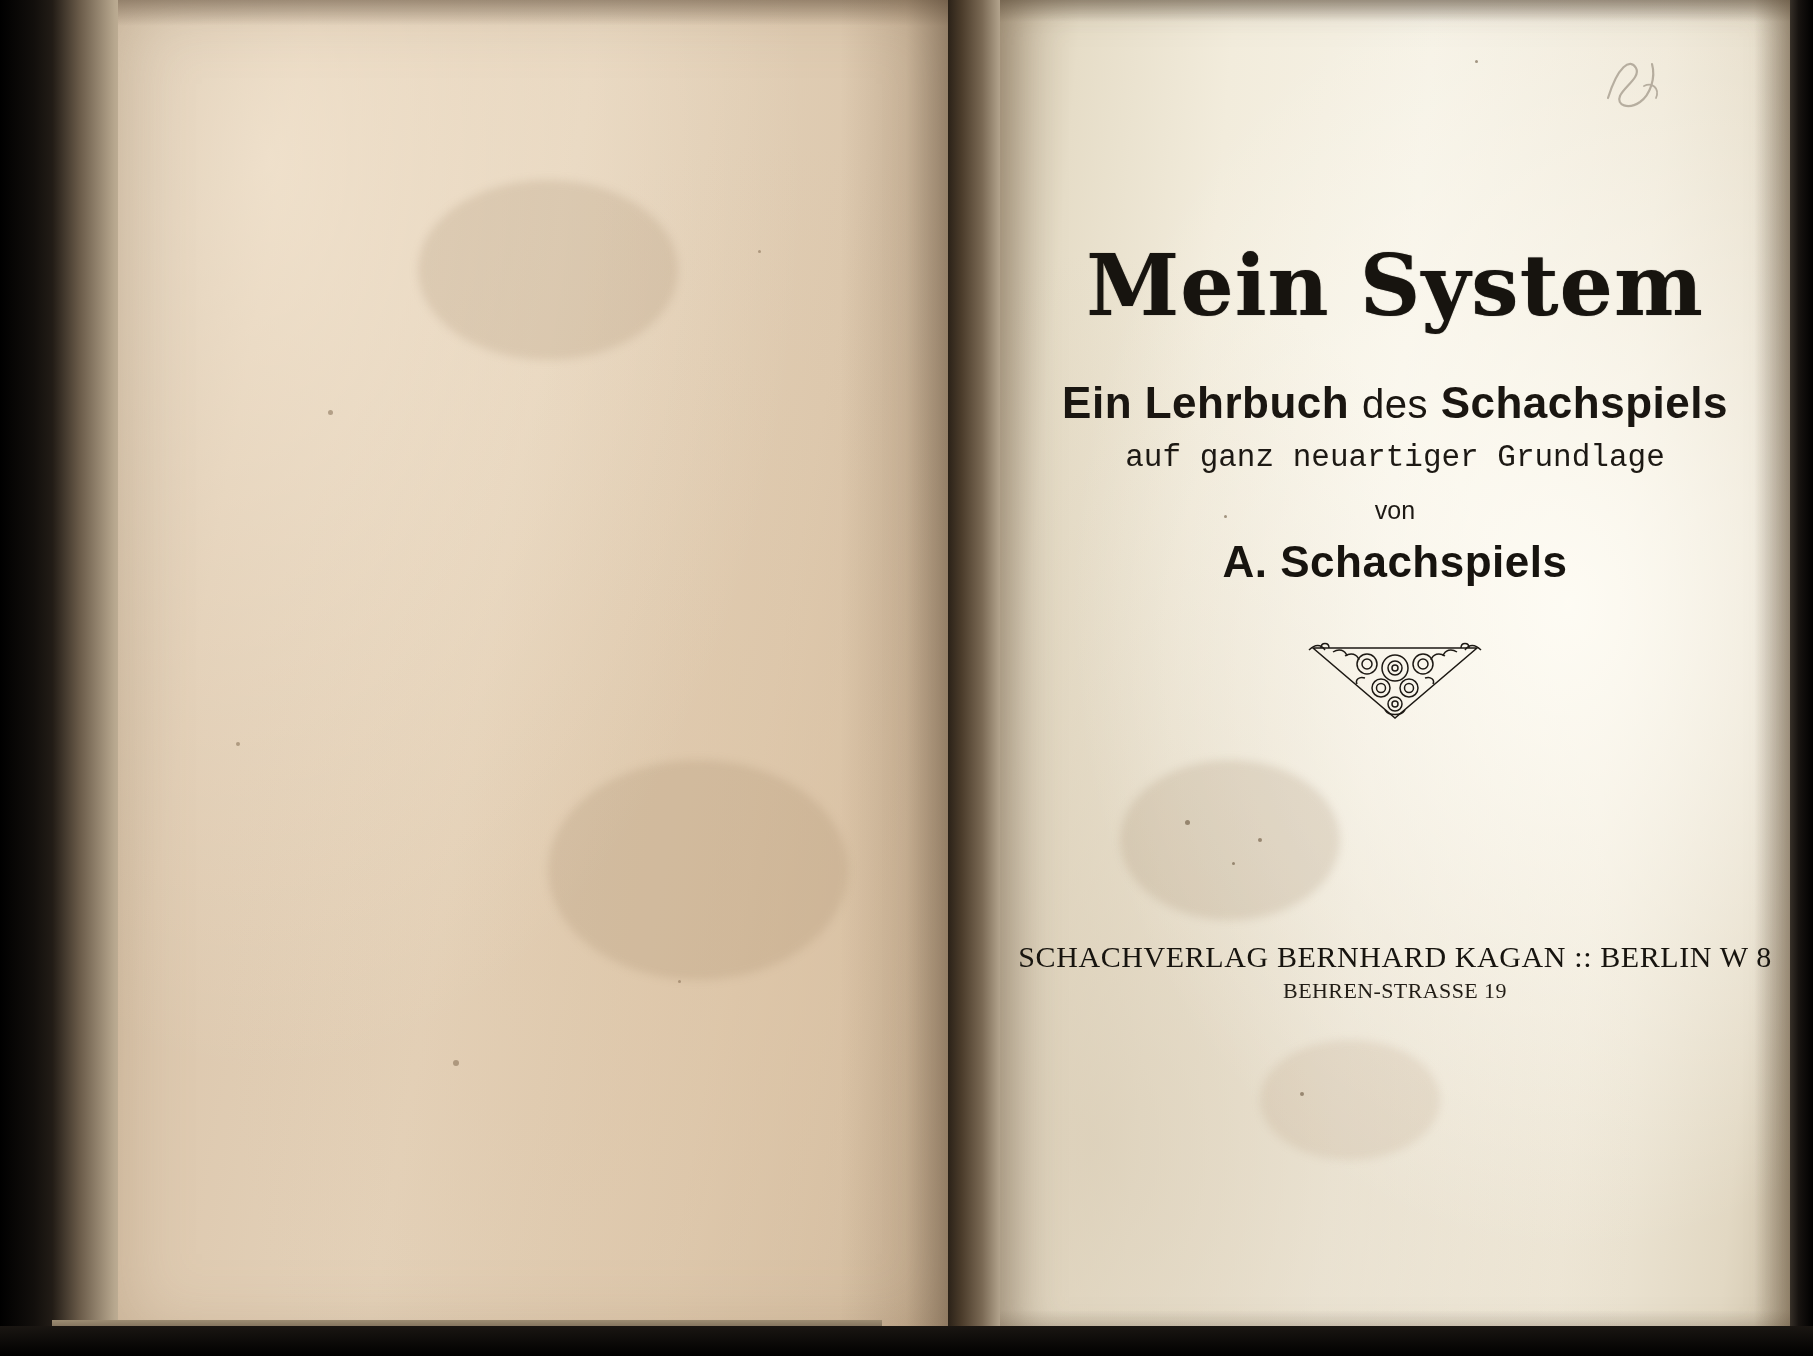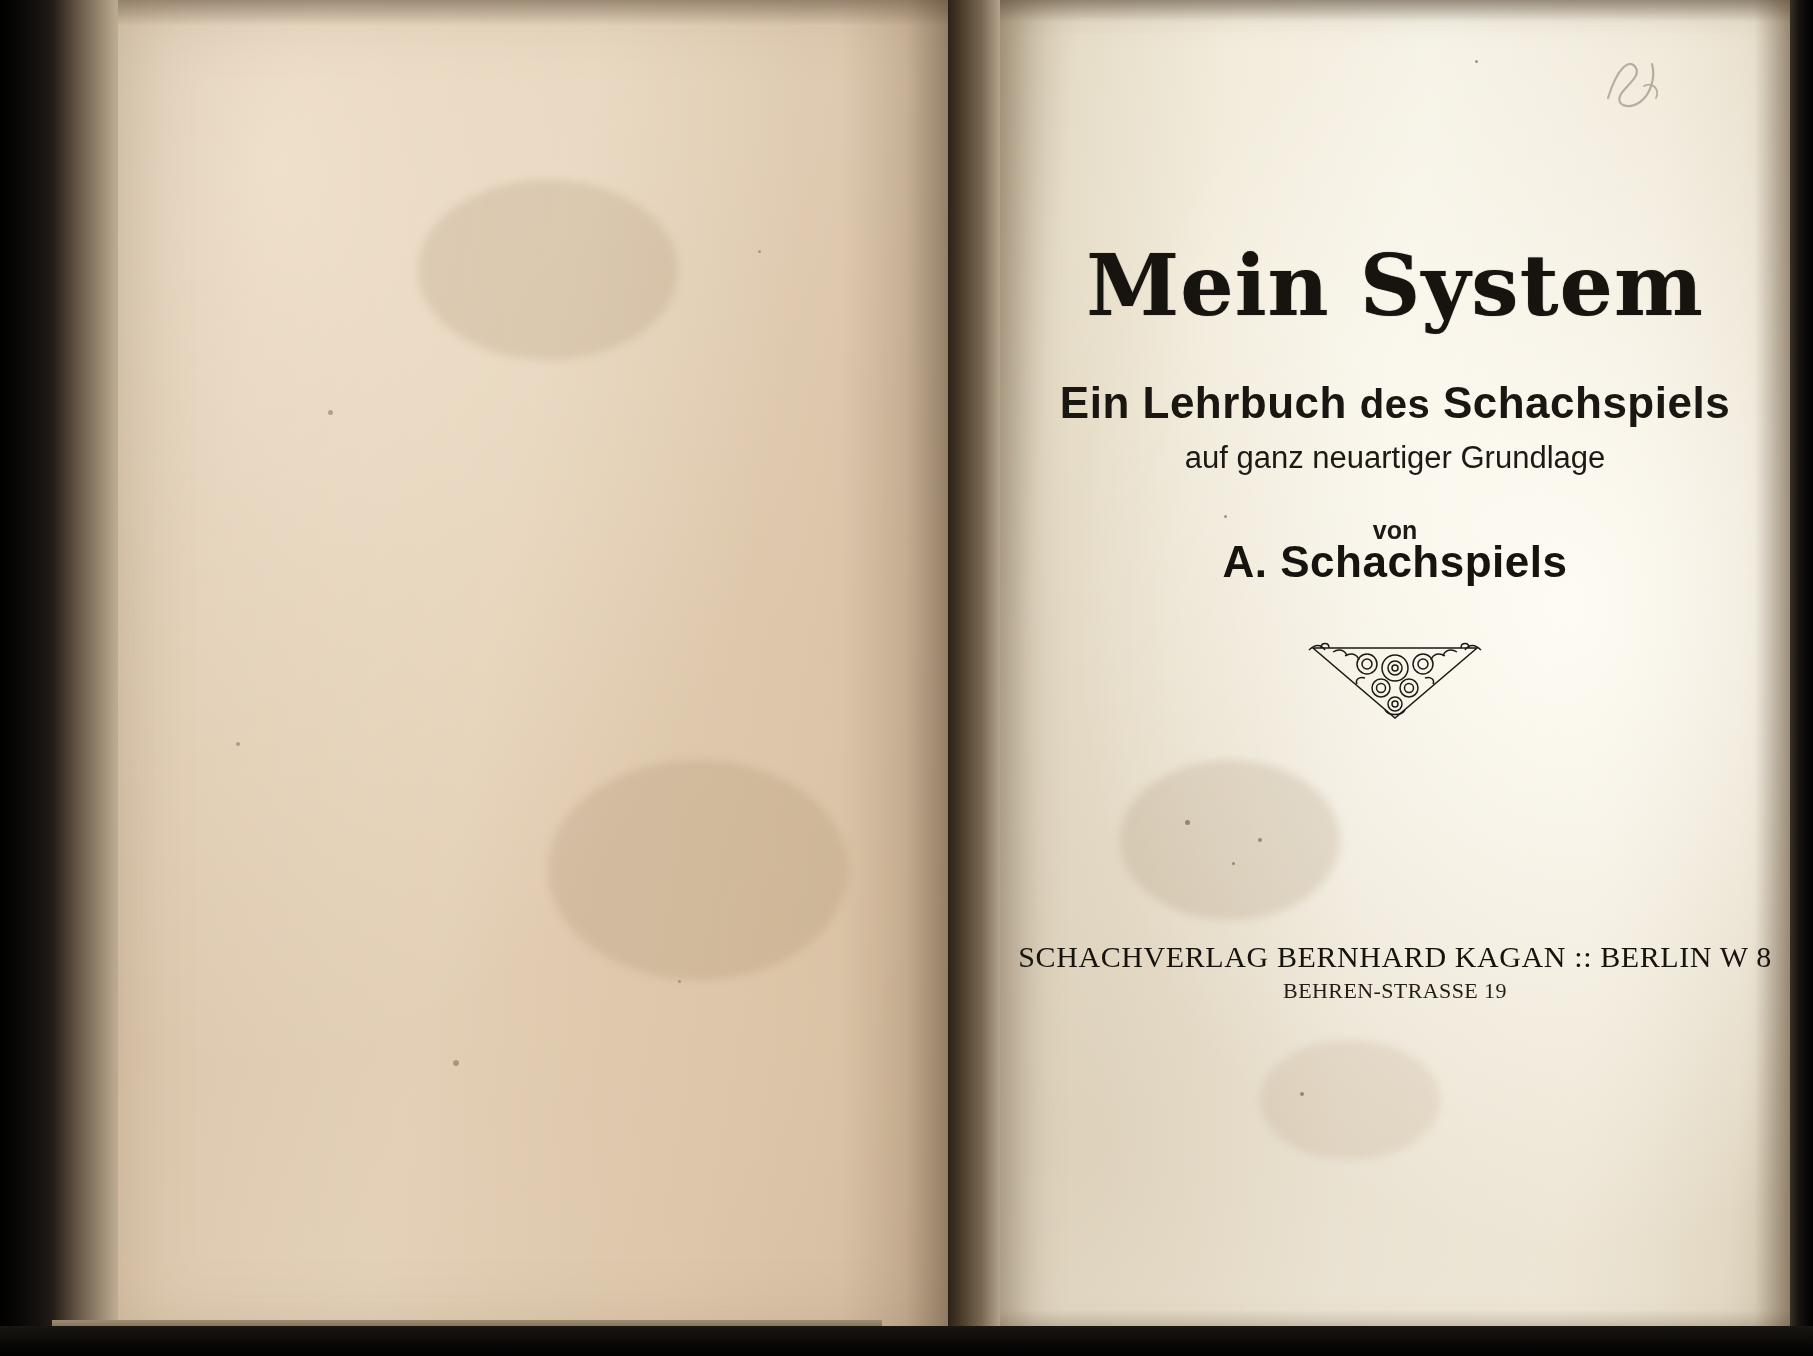--- a/index.html
+++ b/index.html
@@ -161,38 +161,38 @@
   .subtitle1 {
     position: absolute;
     left: 0; top: 378px; width: 790px;
     font-family: "Liberation Sans", sans-serif;
     font-weight: 700;
     font-size: 44px;
     letter-spacing: 0.5px;
     color: #1a1611;
   }
   .subtitle1 .light {
-    font-weight: 700;
+    font-weight: 400;
     font-size: 40px;
   }
 
   .subtitle2 {
     position: absolute;
     left: 0; top: 440px; width: 790px;
-    font-family: Liberation Sans, sans-serif;
+    font-family: Liberation Mono, monospace;
     font-weight: 400;
     font-size: 31px;
     color: #1d1914;
   }
 
   .byline-von {
     position: absolute;
-    left: 0; top: 516px; width: 790px;
+    left: 0; top: 496px; width: 790px;
     font-family: "Liberation Sans", sans-serif;
-    font-weight: 700;
+    font-weight: 400;
     font-size: 25px;
     color: #1d1914;
   }
 
   .author {
     position: absolute;
     left: 0; top: 537px; width: 790px;
     font-family: "Liberation Sans", sans-serif;
     font-weight: 700;
     font-size: 44px;

